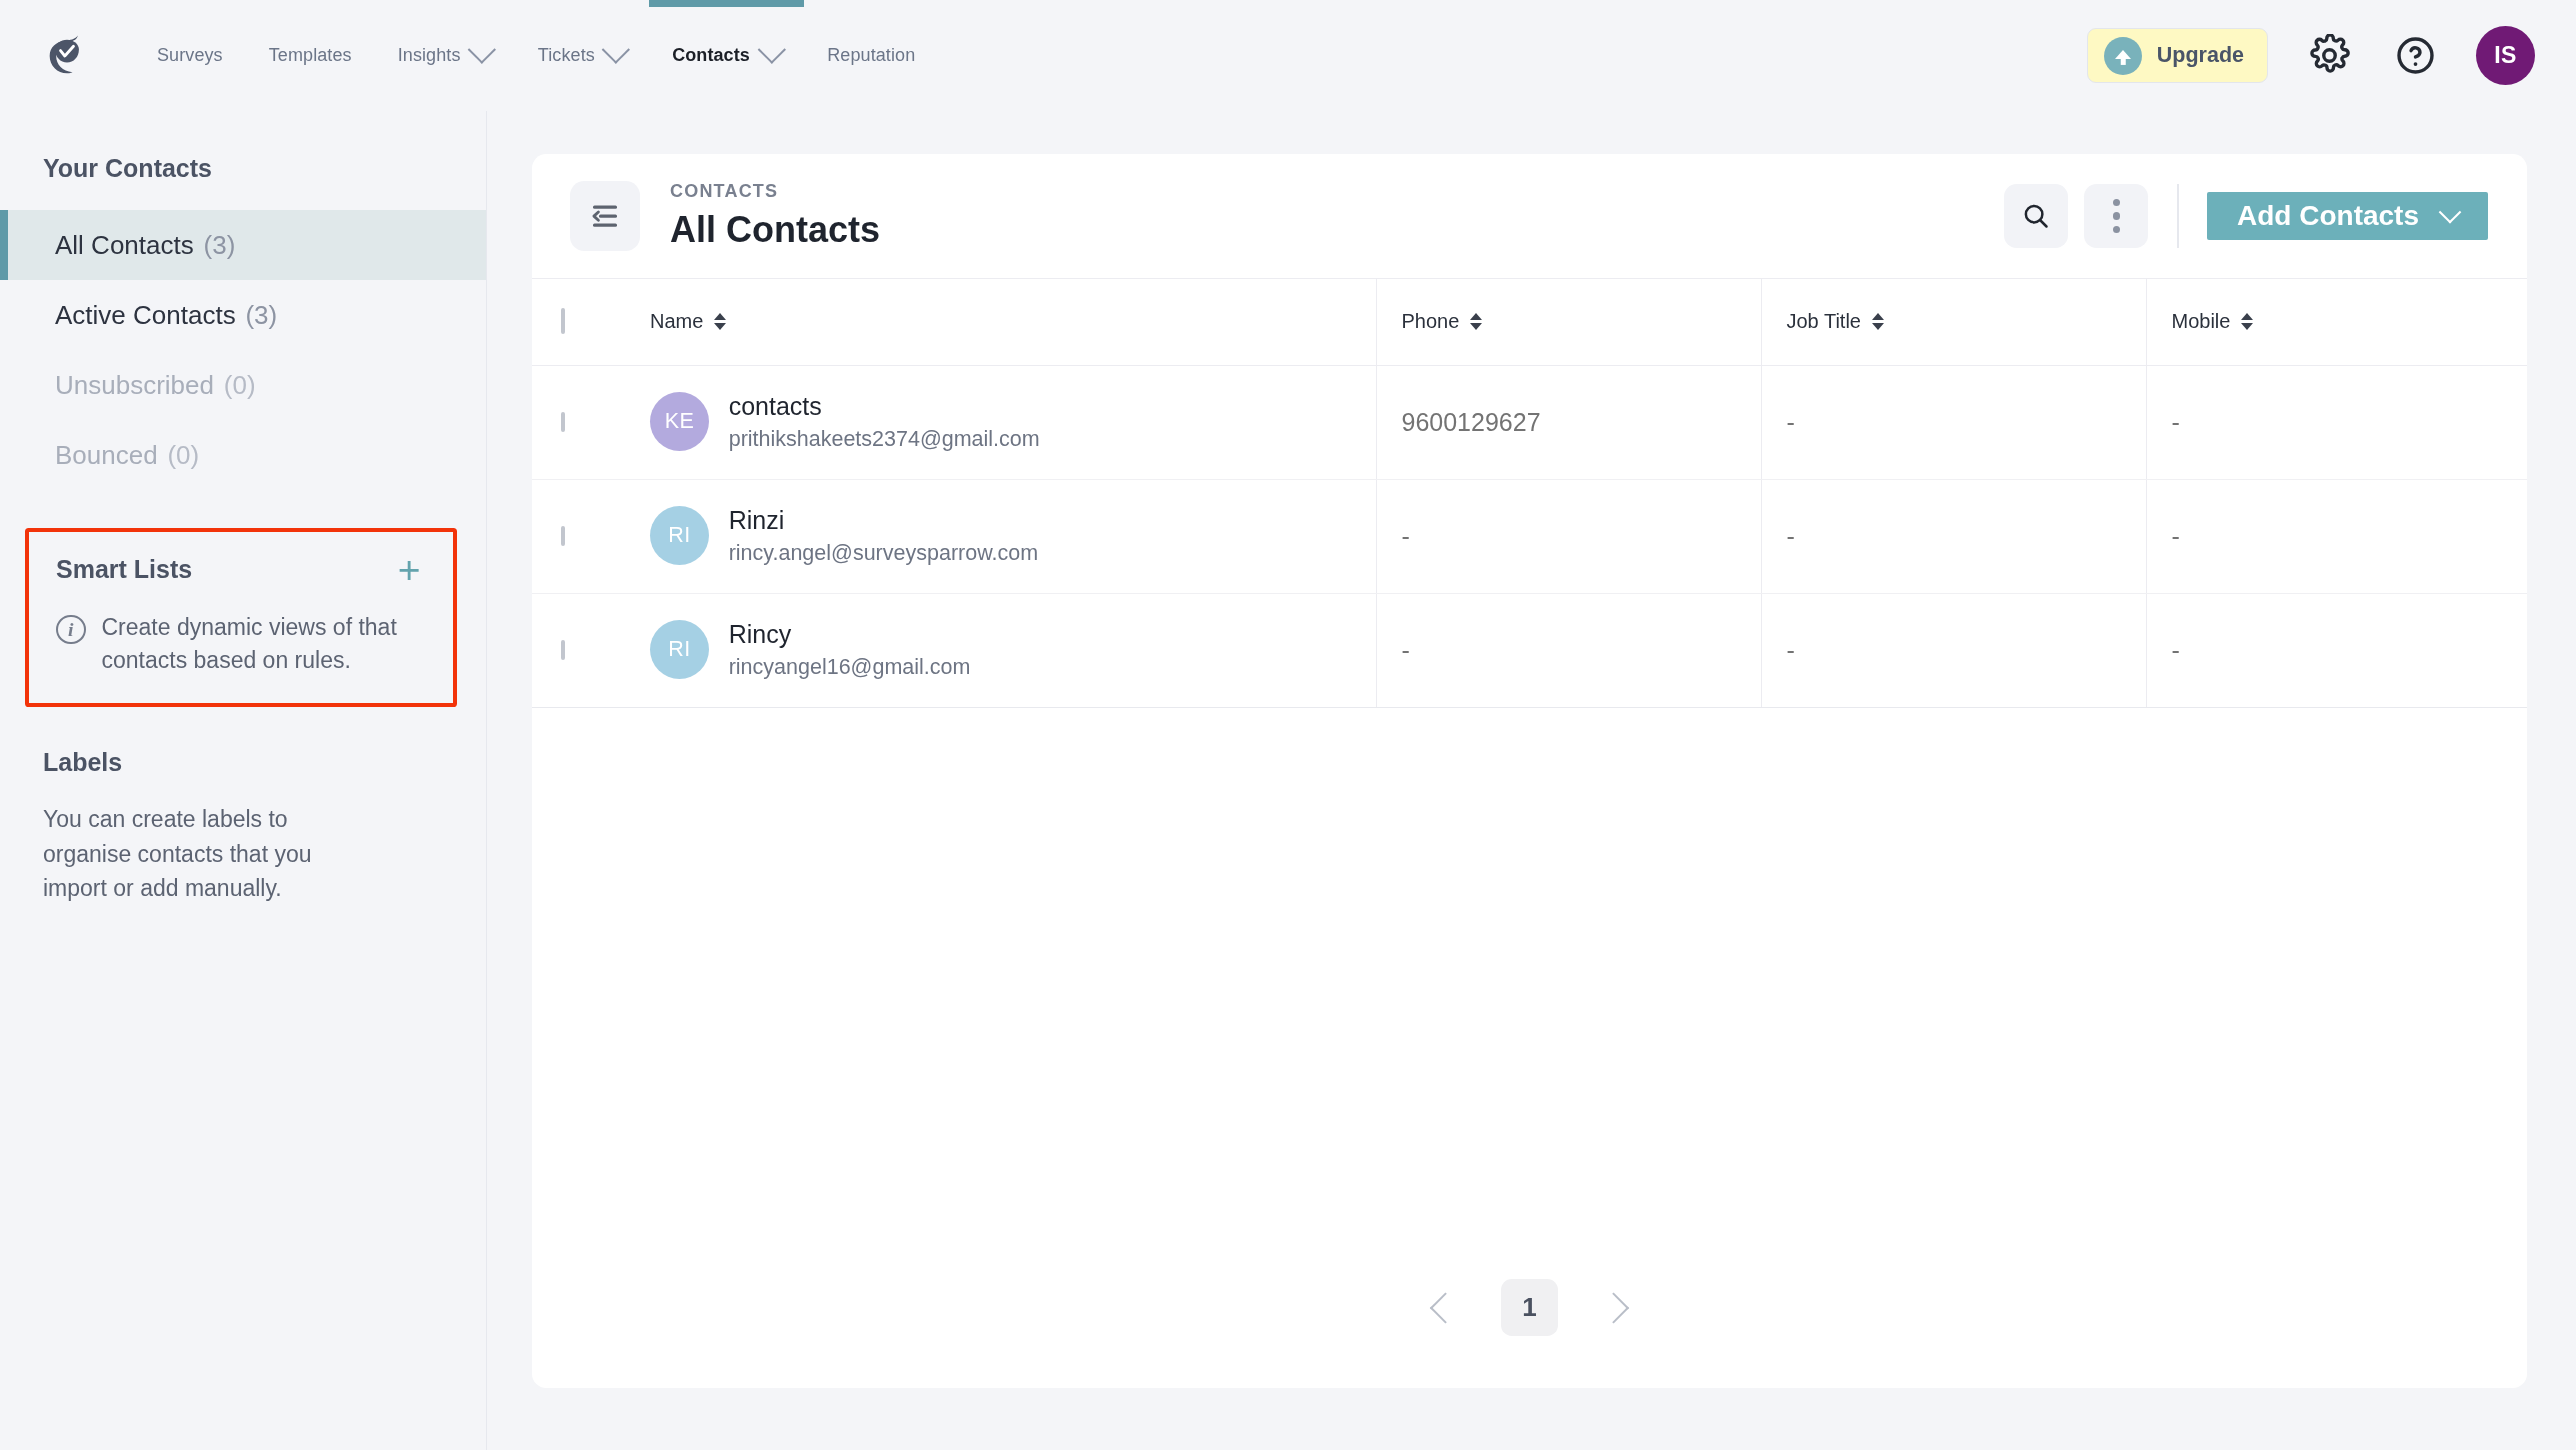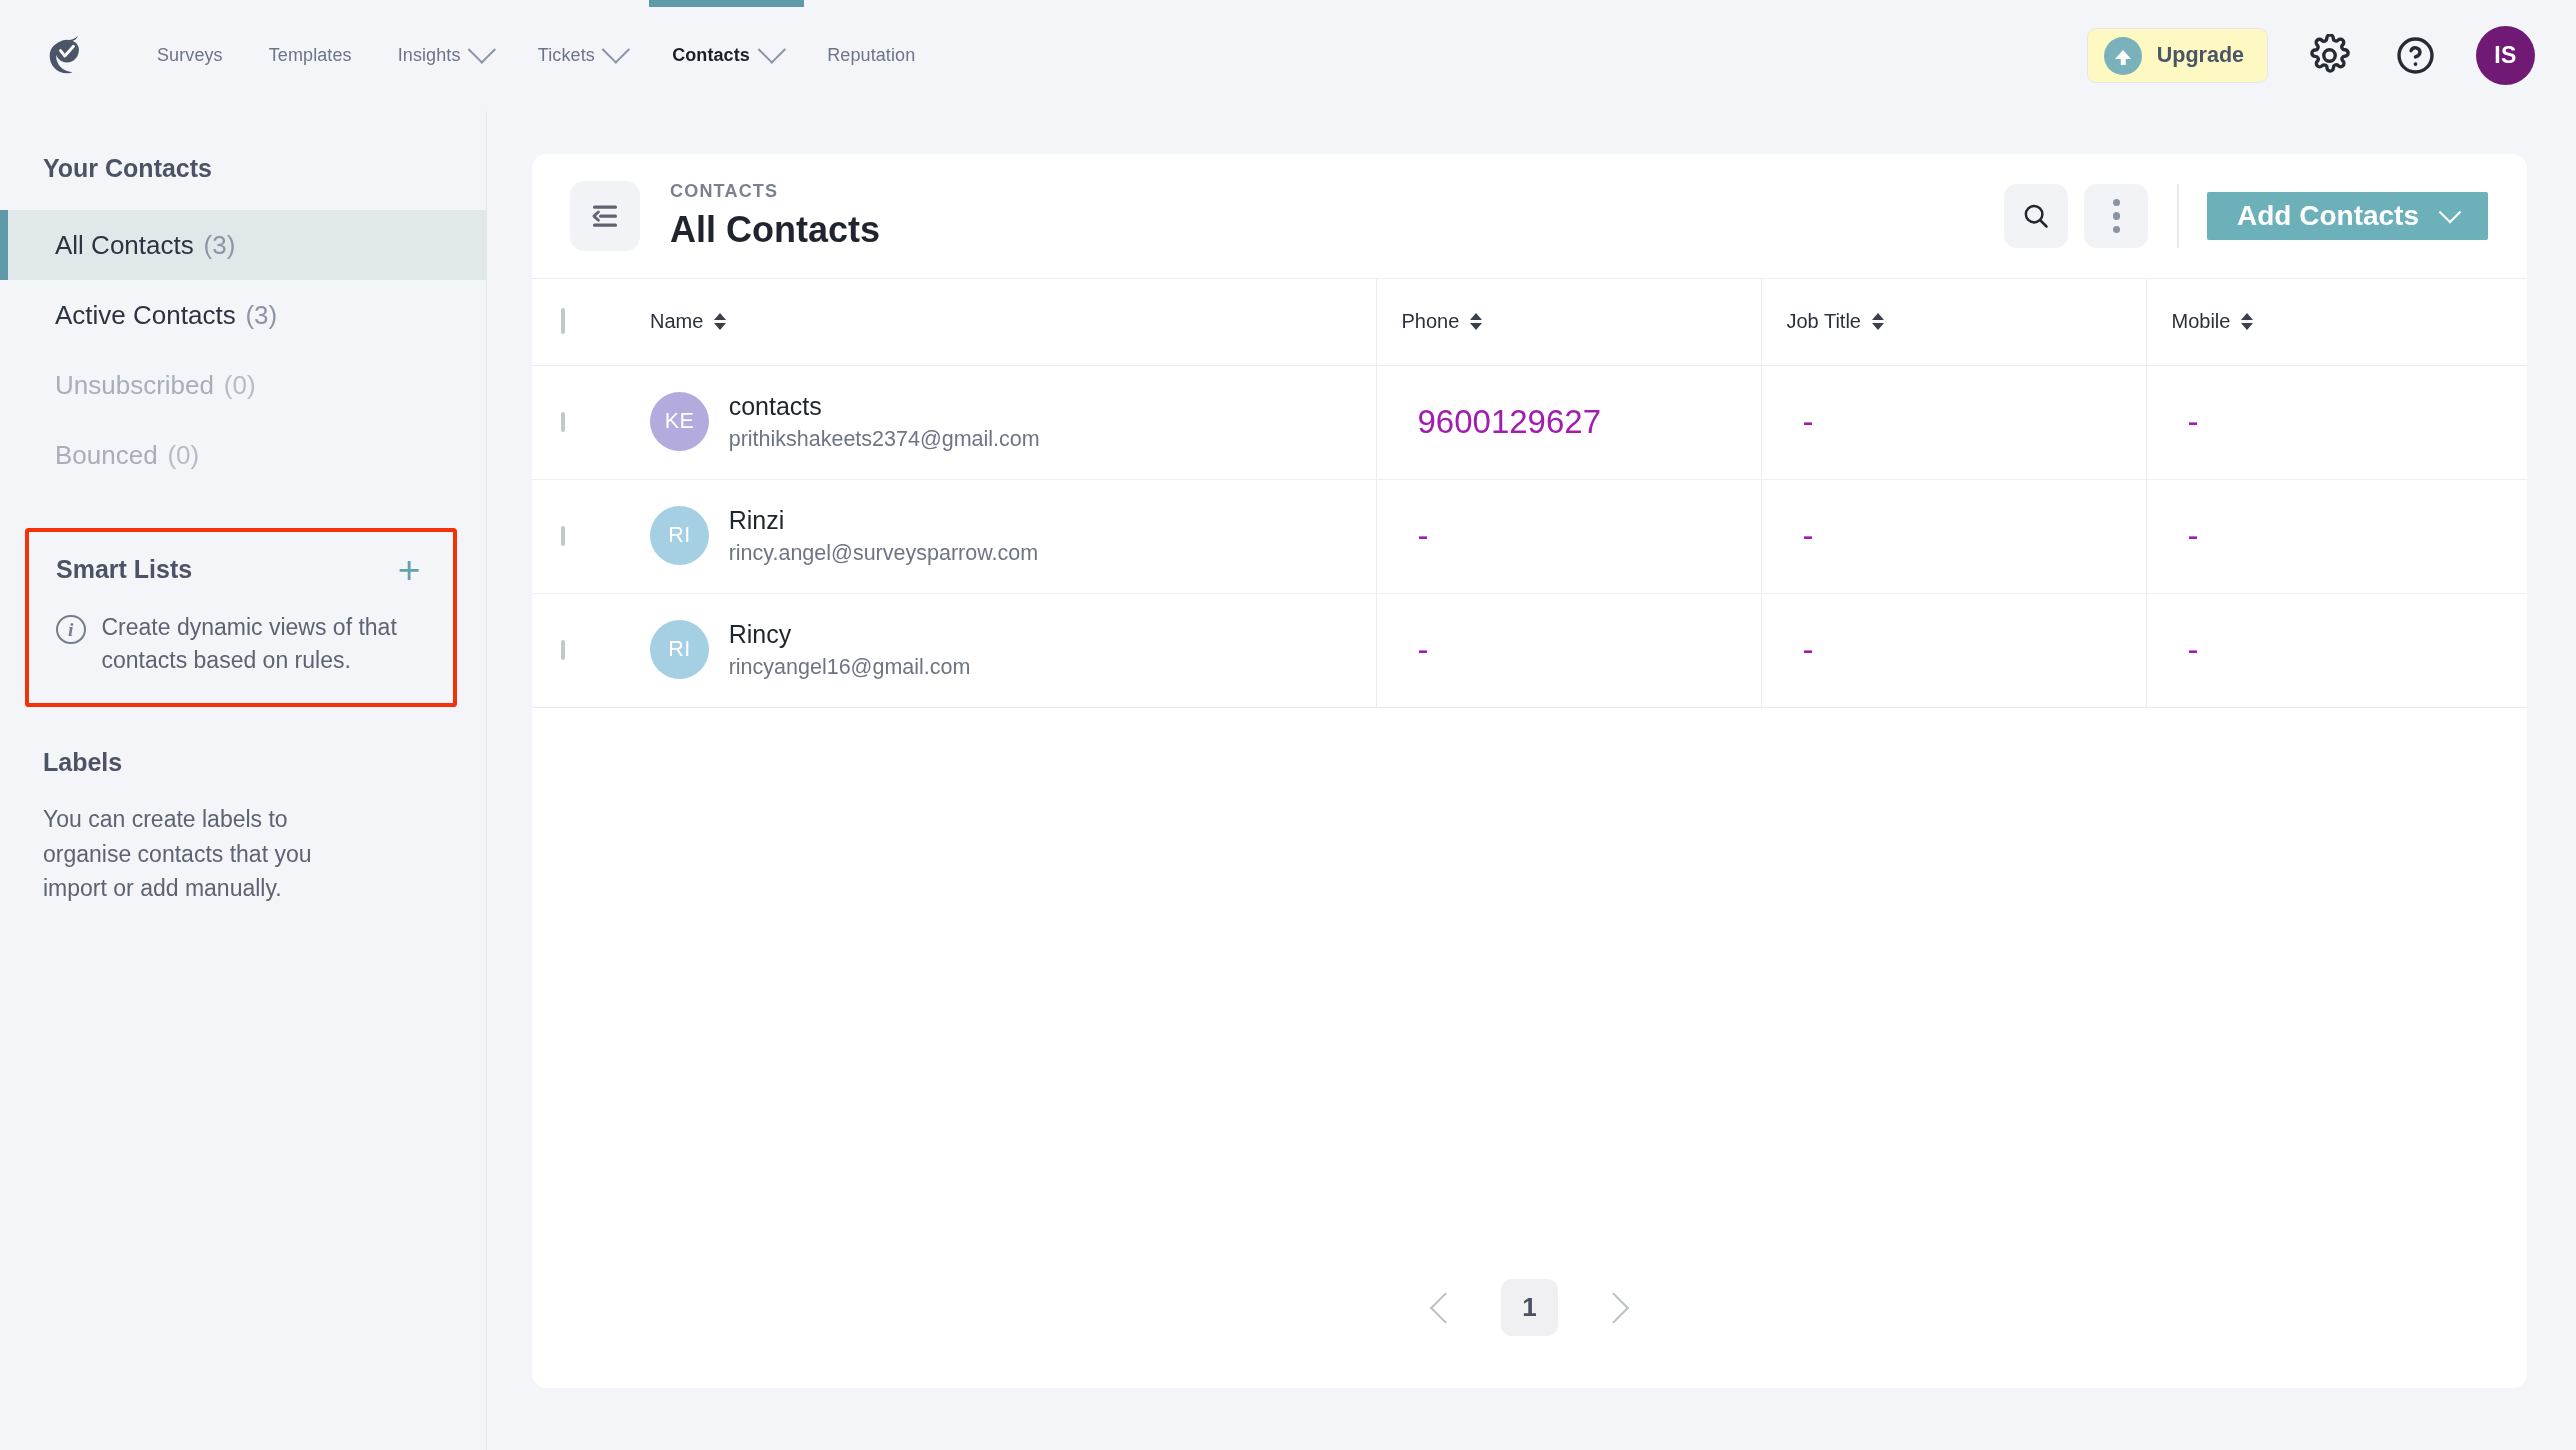--- a/index.html
+++ b/index.html
@@ -178,21 +178,21 @@
     background: #fff; cursor: pointer; margin-left: 29px;
   }
   .name-cell { display: flex; align-items: center; gap: 19.7px; padding-left: 25px; }
   .avatar {
     width: 59px; height: 59px; border-radius: 50%; flex: none;
     display: flex; align-items: center; justify-content: center;
     color: #fff; font-size: 21.5px; letter-spacing: 0.4px;
   }
   .nm { font-size: 25px; color: #1f242e; }
   .em { font-size: 21.5px; color: #6d7483; margin-top: 6.3px; }
-  .plain { font-size: 33px; color: #a21caf; padding-left: 41px; }
+  .plain { font-size: 25px; color: #737373; padding-left: 25px; }
 
   
   .pager {
     position: absolute; left: 0; right: 0; bottom: 52px;
     display: flex; align-items: center; justify-content: center; gap: 41px;
   }
   .pg-arrow {
     width: 34px; height: 34px; cursor: pointer; position: relative;
   }
   .pg-arrow::after {

